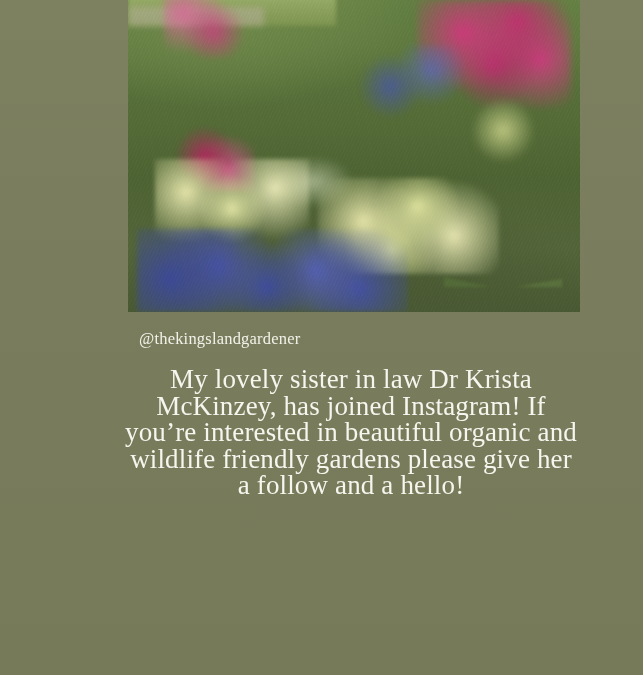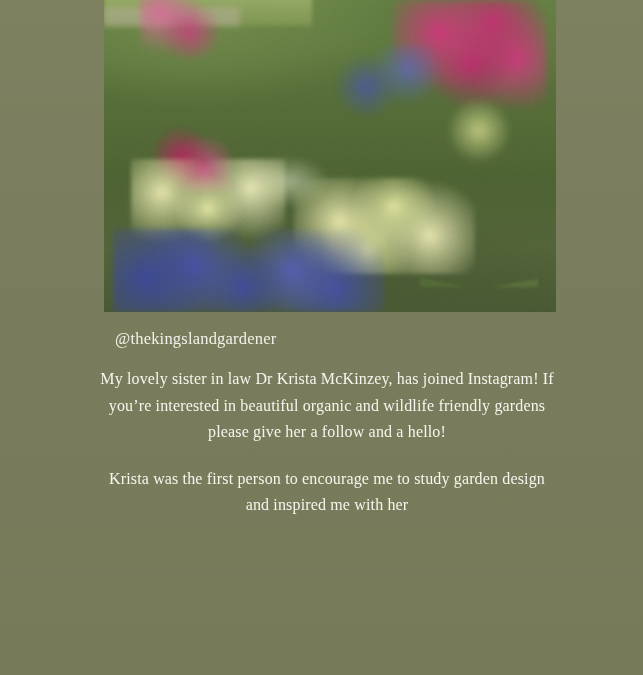--- a/index.html
+++ b/index.html
@@ -26,20 +26,21 @@
     position: absolute;
     inset: 0;
     background: linear-gradient(180deg, #7d8160 0%, #797d5d 40%, #767a59 100%);
     pointer-events: none;
   }
   .content {
     position: relative;
     z-index: 2;
     width: 598px;
     height: 675px;
+    margin-left: 24px;
   }
 
   
   .photo-wrap {
     position: absolute;
     left: 104px;
     top: -6px;
     width: 452px;
     height: 318px;
     overflow: hidden;
@@ -194,21 +195,21 @@
     letter-spacing: .2px;
   }
 
   .body-text {
     position: absolute;
     left: 98px;
     top: 366px;
     width: 458px;
     text-align: center;
     color: #f6f5ee;
-    font-size: 16px;
+    font-size: 27px;
     line-height: 26.5px;
     letter-spacing: .15px;
   }
   .body-text p {
     margin: 0 0 20px 0;
   }
   .body-text p:last-child { margin-bottom: 0; }
   .mention {
     text-decoration: underline;
     text-underline-offset: 2px;
@@ -237,17 +238,16 @@
         <div class="spikes"></div>
         <div class="blue-a"></div>
         <div class="grain"></div>
       </div>
     </div>
 
     <div class="handle">@thekingslandgardener</div>
 
     <div class="body-text">
       <p>My lovely sister in law Dr Krista McKinzey, has joined Instagram! If you’re interested in beautiful organic and wildlife friendly gardens please give her a follow and a hello!</p>
-      <p>Krista was the first person to encourage me to study garden design and inspired me with her</p>
     </div>
 
   </div>
 </div>
 
 </body></html>

